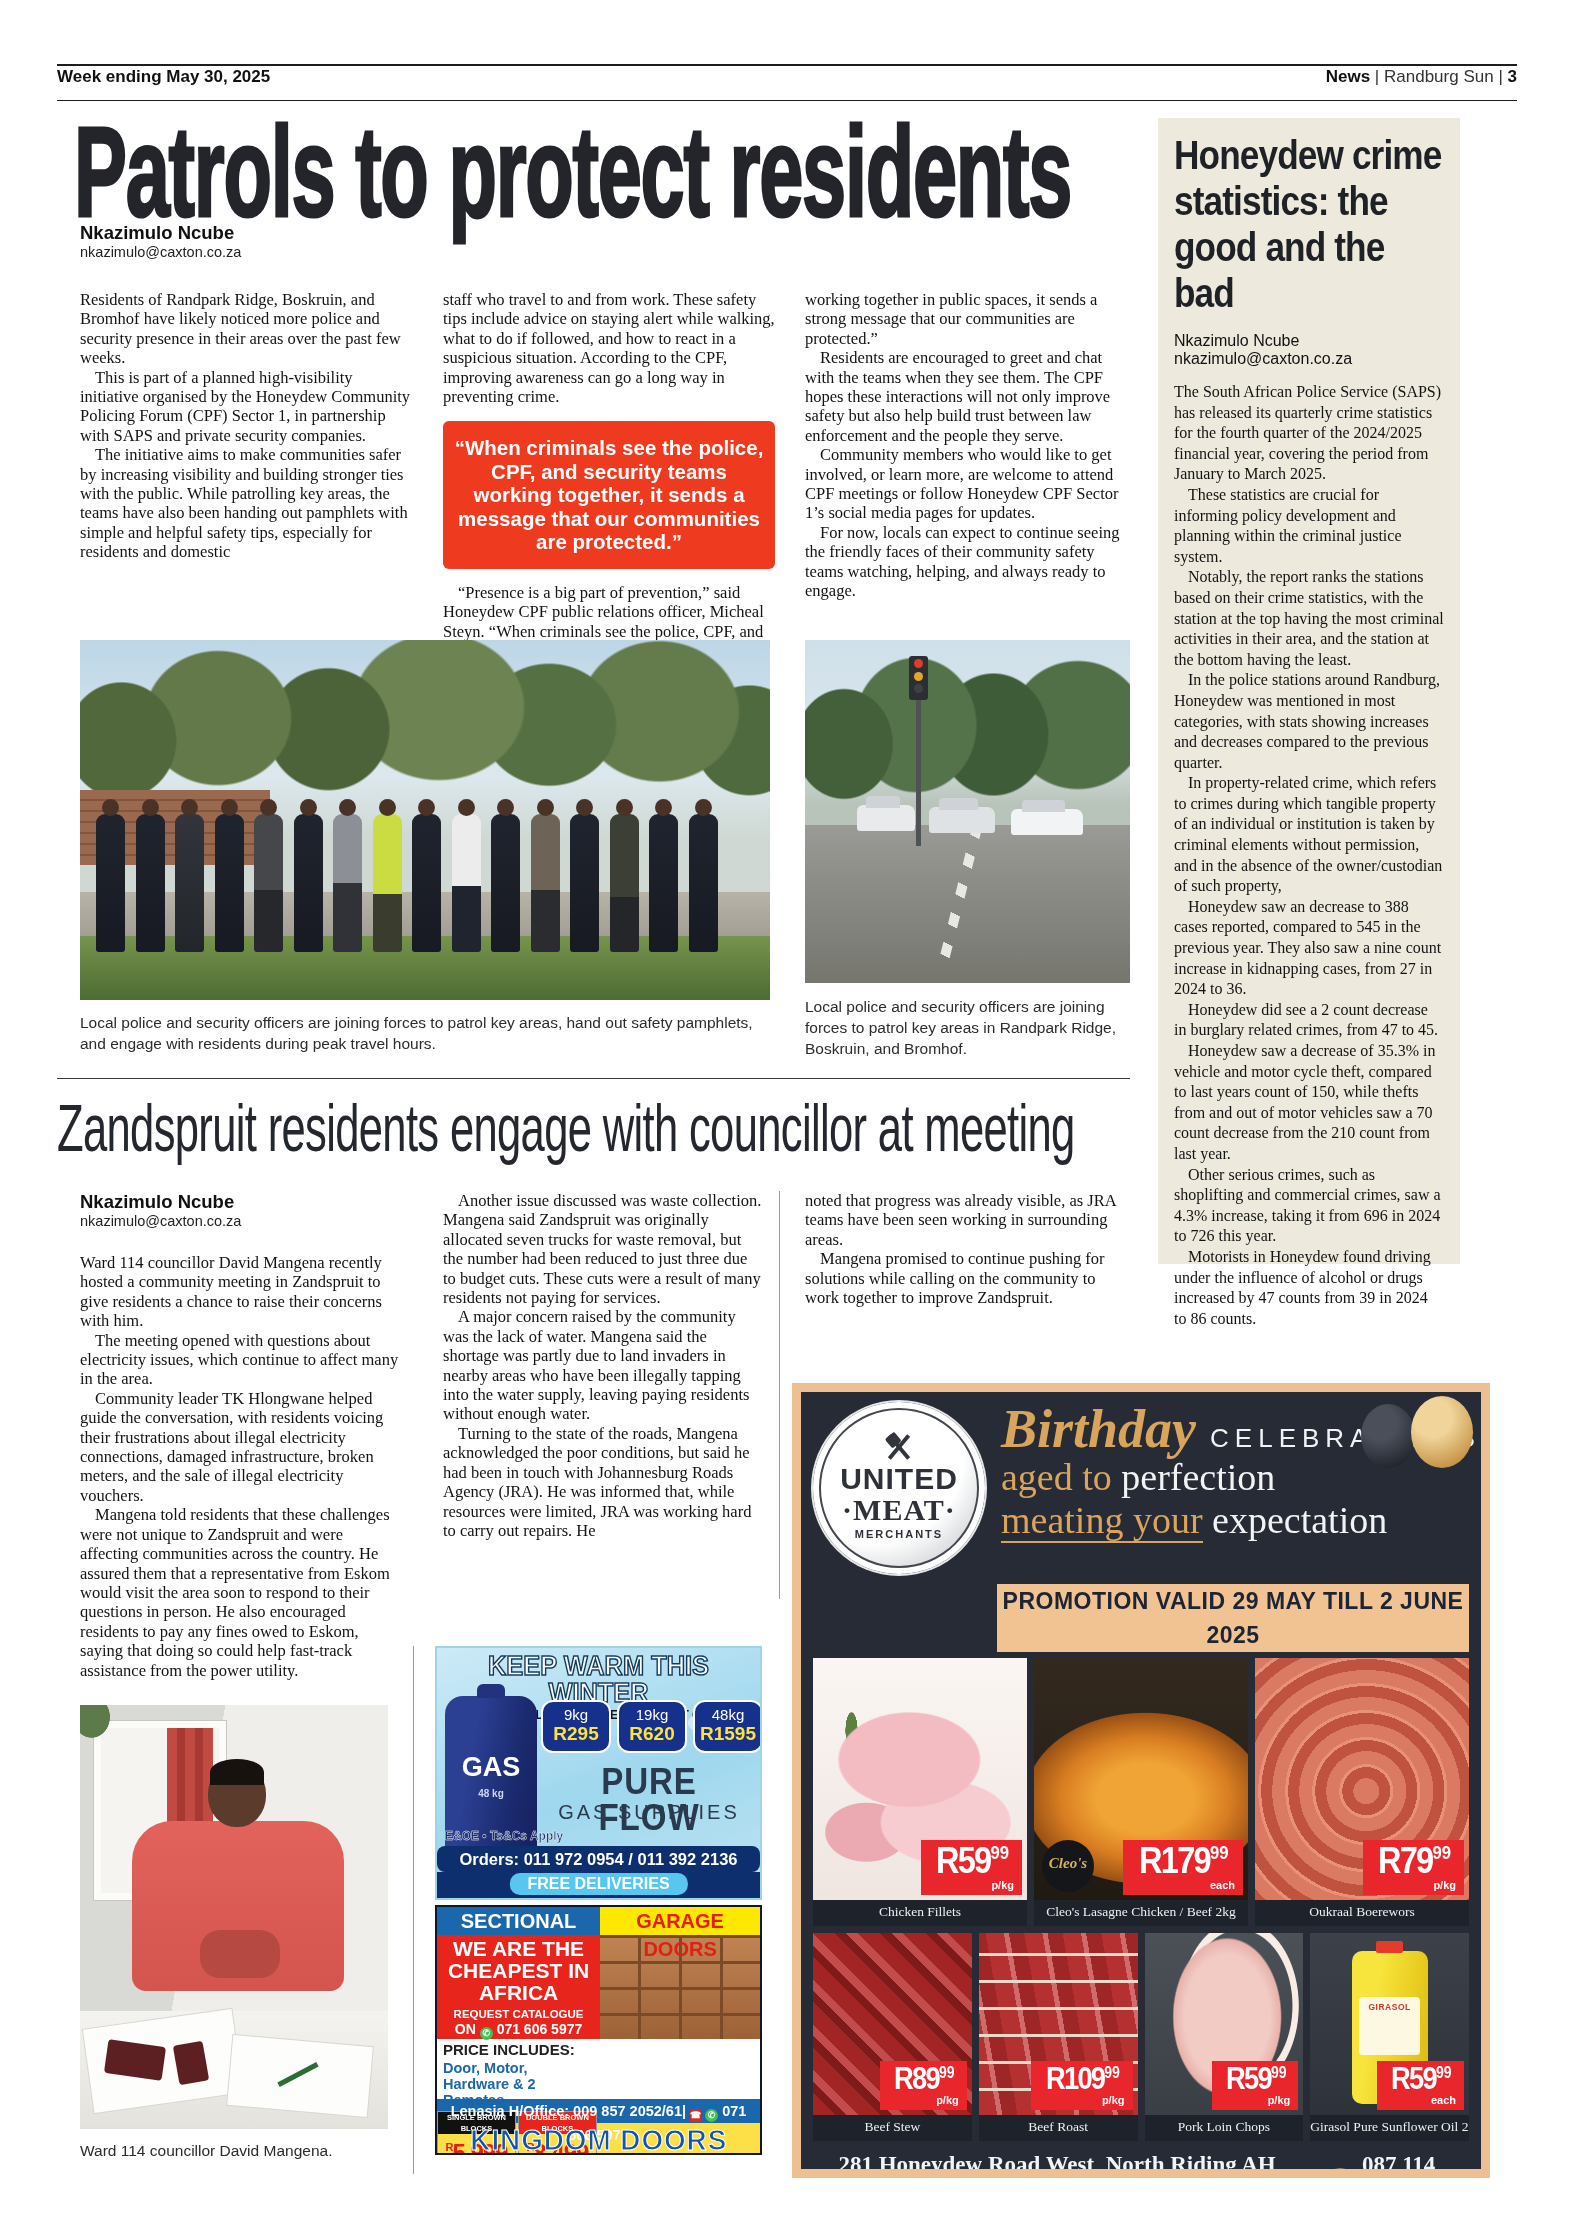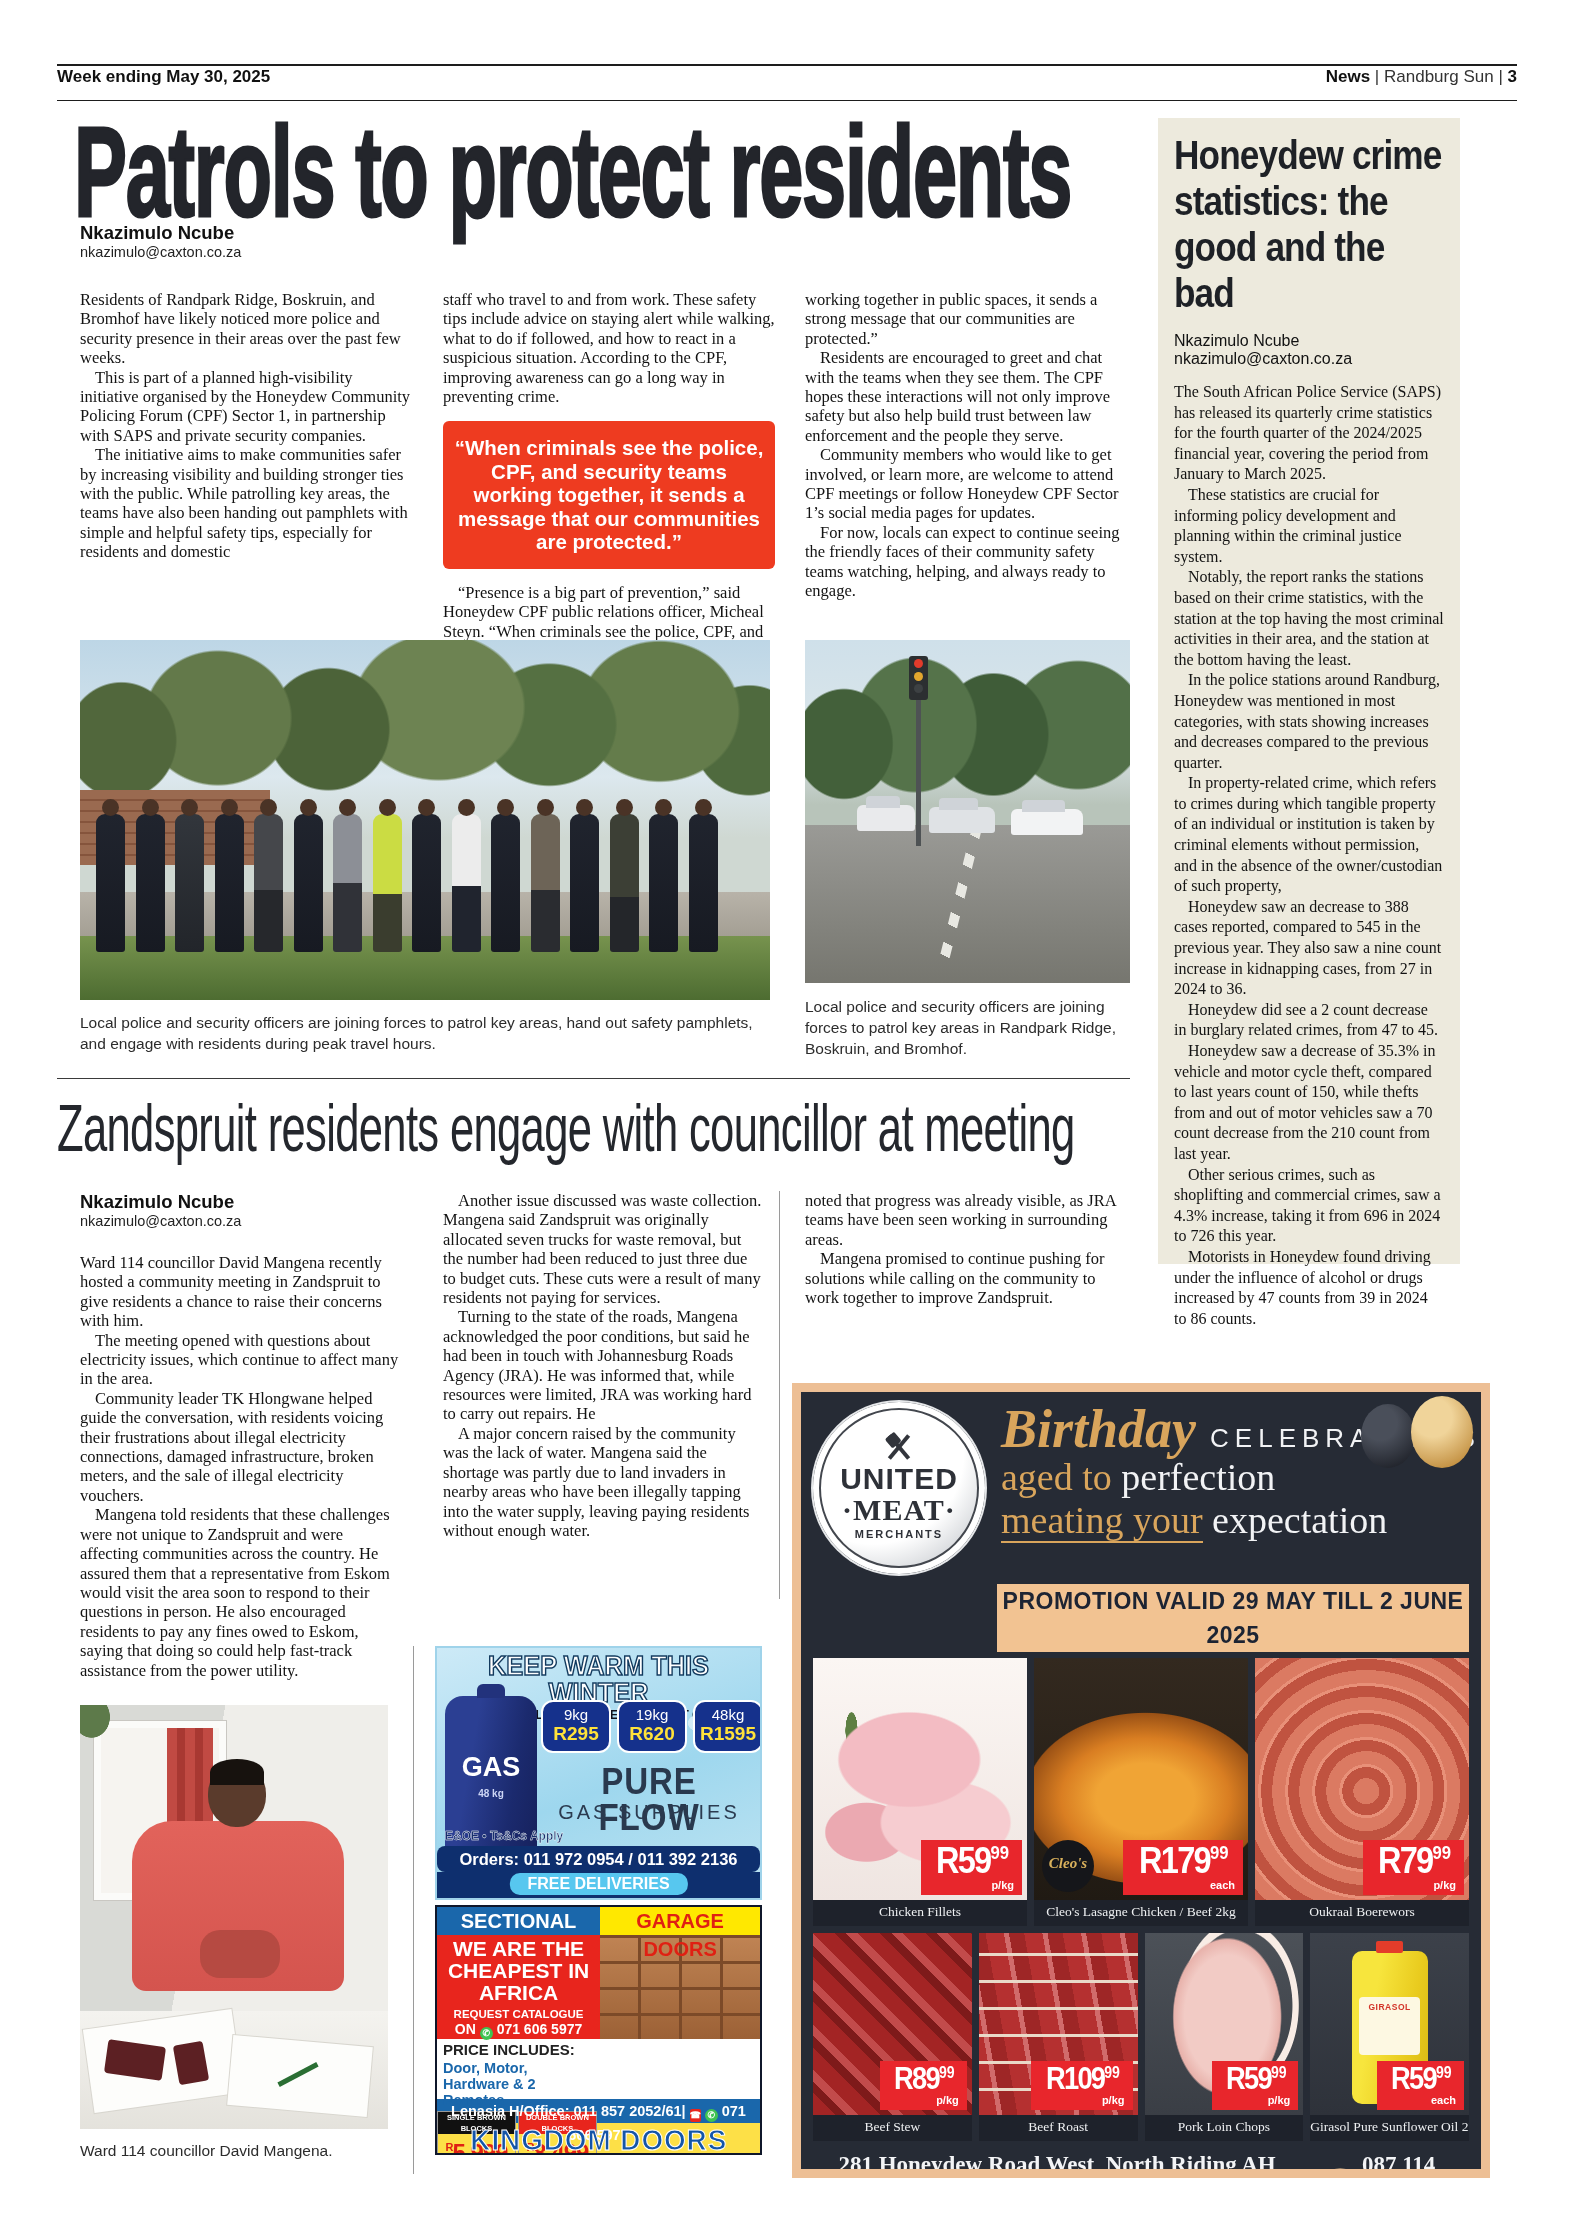--- a/index.html
+++ b/index.html
@@ -372,22 +372,22 @@
   </div>
 
   <div class="col" style="left:80px;top:1253px;width:320px">
     <p>Ward 114 councillor David Mangena recently hosted a community meeting in Zandspruit to give residents a chance to raise their concerns with him.</p>
     <p class="ind">The meeting opened with questions about electricity issues, which continue to affect many in the area.</p>
     <p class="ind">Community leader TK Hlongwane helped guide the conversation, with residents voicing their frustrations about illegal electricity connections, damaged infrastructure, broken meters, and the sale of illegal electricity vouchers.</p>
     <p class="ind">Mangena told residents that these challenges were not unique to Zandspruit and were affecting communities across the country. He assured them that a representative from Eskom would visit the area soon to respond to their questions in person. He also encouraged residents to pay any fines owed to Eskom, saying that doing so could help fast-track assistance from the power utility.</p>
   </div>
   <div class="col" style="left:443px;top:1191px;width:320px">
     <p class="ind">Another issue discussed was waste collection. Mangena said Zandspruit was originally allocated seven trucks for waste removal, but the number had been reduced to just three due to budget cuts. These cuts were a result of many residents not paying for services.</p>
+    <p class="ind">A major concern raised by the community was the lack of water. Mangena said the shortage was partly due to land invaders in nearby areas who have been illegally tapping into the water supply, leaving paying residents without enough water.</p>
     <p class="ind">Turning to the state of the roads, Mangena acknowledged the poor conditions, but said he had been in touch with Johannesburg Roads Agency (JRA). He was informed that, while resources were limited, JRA was working hard to carry out repairs. He</p>
-    <p class="ind">A major concern raised by the community was the lack of water. Mangena said the shortage was partly due to land invaders in nearby areas who have been illegally tapping into the water supply, leaving paying residents without enough water.</p>
   </div>
   <div class="col" style="left:805px;top:1191px;width:320px">
     <p>noted that progress was already visible, as JRA teams have been seen working in surrounding areas.</p>
     <p class="ind">Mangena promised to continue pushing for solutions while calling on the community to work together to improve Zandspruit.</p>
   </div>
 
   <div class="vrule" style="left:779px;top:1191px;height:408px"></div>
   <div class="vrule" style="left:413px;top:1646px;height:528px"></div>
 
   <div class="photo ph-man">
@@ -466,21 +466,21 @@
           <div class="sz">Size: 2.5m(w) x 2.1m(h)</div>
         </div>
         <div class="pbox red">
           <div class="ph1">DOUBLE BROWN BLOCKS</div>
           <div class="val"><sup>R</sup><span>8,499</span></div>
           <div class="sz">Size: 4.98m (w) x 2.1m(h)</div>
         </div>
       </div>
     </div>
     <div class="gar-office">
-      <span>Lenasia H/Office: 011 857 2052/61|</span>
+      <span>Lenasia H/Office: 009 857 2052/61|</span>
       <span class="ph-ic">☎</span>
       <span class="wa">✆</span>
       <span>071 606 5977</span>
     </div>
     <div class="gar-brand">
         <span>KINGDOM DOORS</span>
       </div>
   </div>
 
   <div class="ad-meat">

